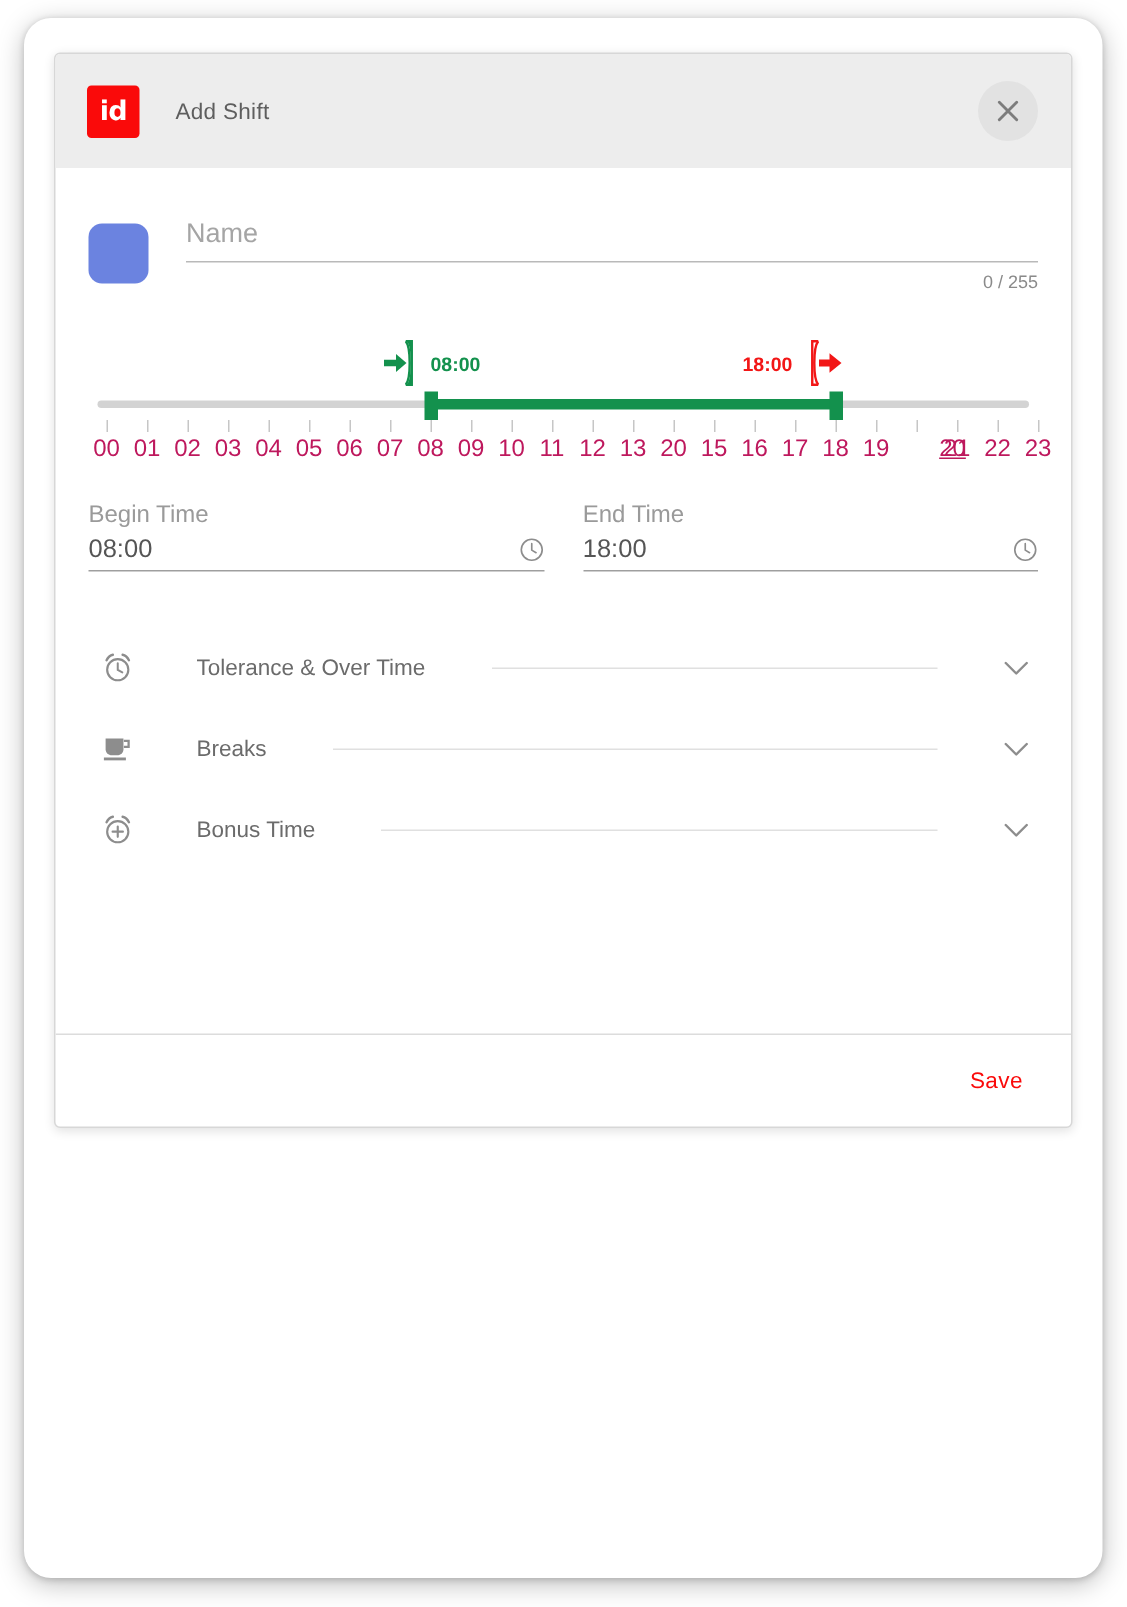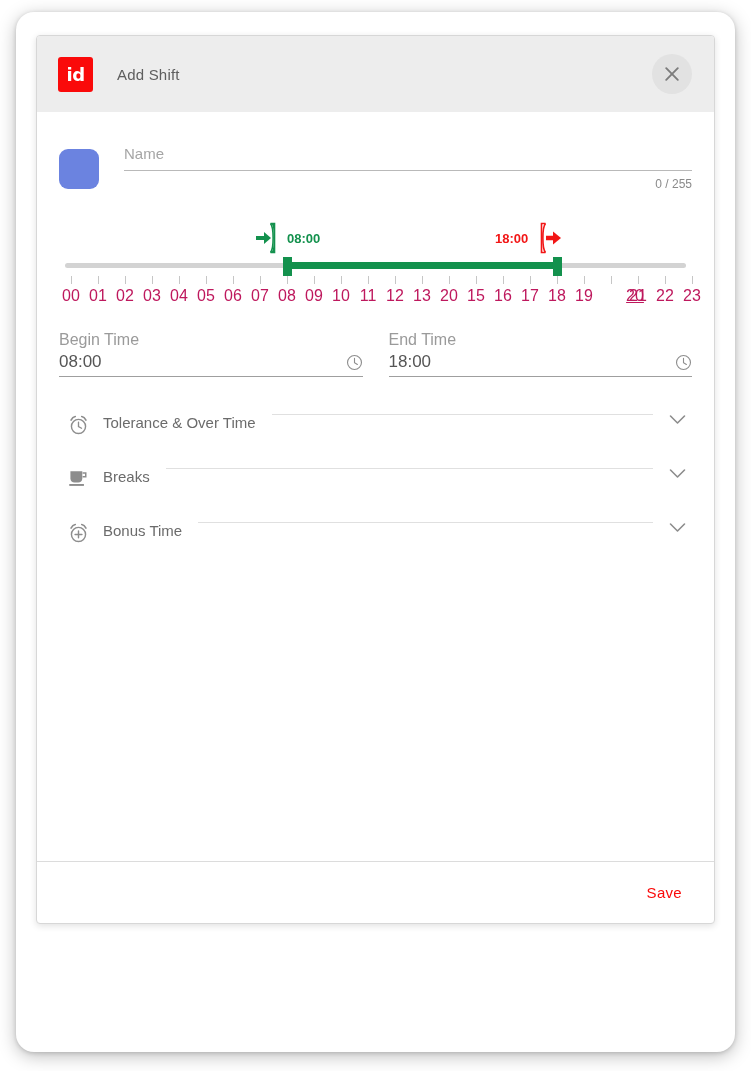--- a/index.html
+++ b/index.html
@@ -26,21 +26,21 @@
     box-shadow: 0 4px 18px rgba(0,0,0,0.26), 0 1px 4px rgba(0,0,0,0.16);
     box-sizing: border-box;
   }
 
   
   #dialog {
     position: absolute;
     left: 20px;
     top: 23px;
     width: 679px;
-    height: 889px;
+    height: 717px;
     background: #ffffff;
     border: 1px solid #d7d7d7;
     border-radius: 4px;
     box-sizing: border-box;
     box-shadow: 0 2px 7px rgba(0,0,0,0.12);
     overflow: hidden;
     display: flex;
     flex-direction: column;
   }
 
@@ -113,21 +113,21 @@
   .name-field-wrap {
     flex: 1;
     margin-left: 25px;
   }
   .name-input {
     width: 100%;
     border: none;
     border-bottom: 1px solid #b9b9b9;
     outline: none;
     background: transparent;
-    font-size: 15px;
+    font-size: 18px;
     color: #444;
     font-family: "Liberation Sans", sans-serif;
     padding: 0 0 8px 0;
     box-sizing: border-box;
   }
   .name-input::placeholder { color: #a5a5a5; }
   .char-counter {
     text-align: right;
     font-size: 12px;
     color: #8a8a8a;
@@ -279,24 +279,25 @@
     cursor: pointer;
     display: flex;
     align-items: center;
     padding-bottom: 1px;
   }
 
   
   .accordions { margin-top: 37px; }
   .acc-row {
     display: flex;
-    align-items: flex-start;
+    align-items: center;
     height: 54px;
     cursor: pointer;
     padding-left: 8px;
+    gap: 28px;
   }
   .acc-icon {
     width: 22px;
     display: flex;
     align-items: center;
     justify-content: center;
     flex: 0 0 auto;
   }
   .acc-label {
     margin-left: 14px;

